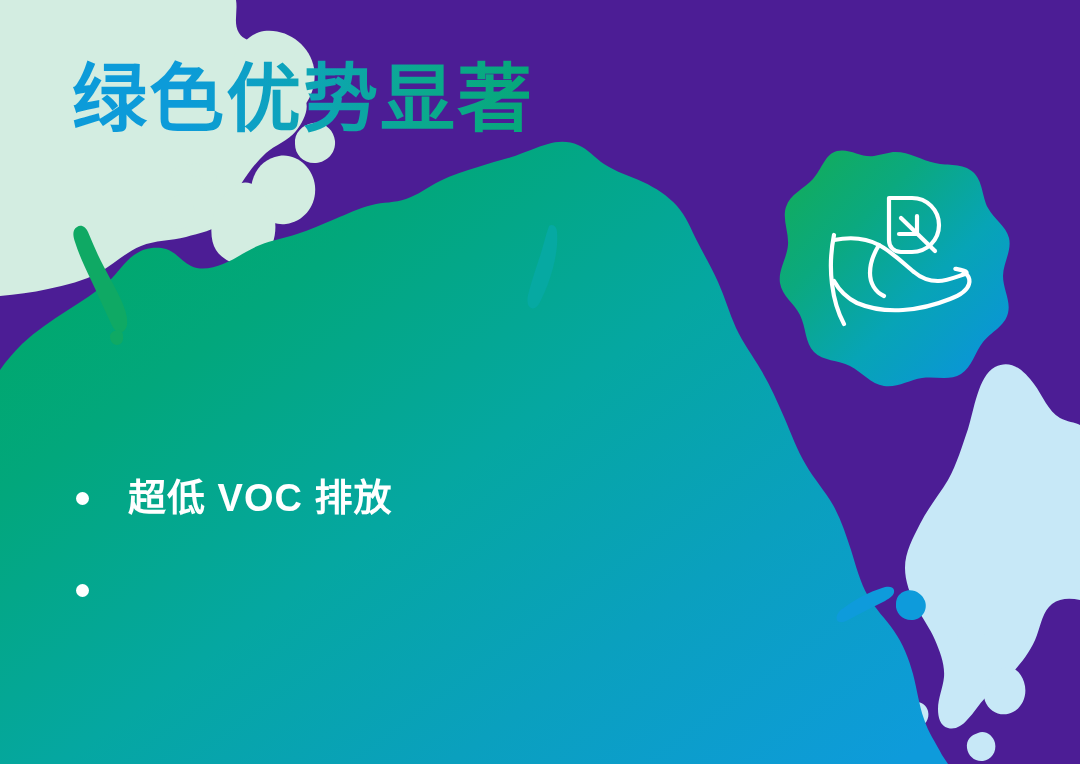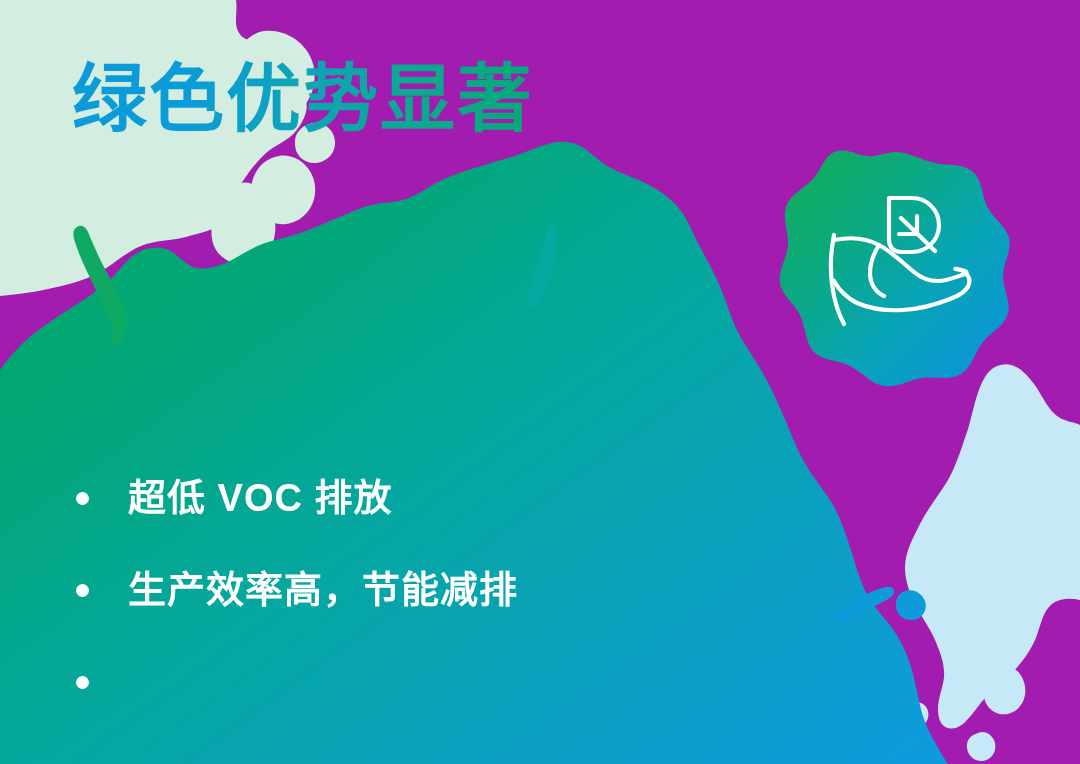--- a/index.html
+++ b/index.html
@@ -10,21 +10,21 @@
   }
   body {
     font-family: "Liberation Sans", "DejaVu Sans", sans-serif;
   }
 
   #slide {
     position: relative;
     width: 1080px;
     height: 764px;
     overflow: hidden;
-    background: #a21caf;
+    background: #4c1d95;
   }
 
   
   .bg-layer {
     position: absolute;
     inset: 0;
     width: 1080px;
     height: 764px;
     pointer-events: none;
   }
@@ -236,24 +236,20 @@
     <h1 class="title">绿色优势显著</h1>
   </div>
 
   <ul class="bullets">
     <li class="bullet-item">
       <span class="bullet-dot"></span>
       <span class="bullet-text">超低 VOC 排放</span>
     </li>
     <li class="bullet-item">
       <span class="bullet-dot"></span>
-      <span class="bullet-text">生产效率高，节能减排</span>
-    </li>
-    <li class="bullet-item">
-      <span class="bullet-dot"></span>
     </li>
   </ul>
 
   <div class="badge">
     <svg viewBox="0 0 240 240" width="240" height="240" xmlns="http://www.w3.org/2000/svg" aria-hidden="true">
 
       <path fill="url(#badgeGrad)" d="
         M118,2 C133,1 146,10 160,13 C173,16 188,13 198,22
         C208,31 207,47 213,58 C219,69 231,76 234,88
         C237,101 228,113 228,126 C228,139 236,151 233,163

